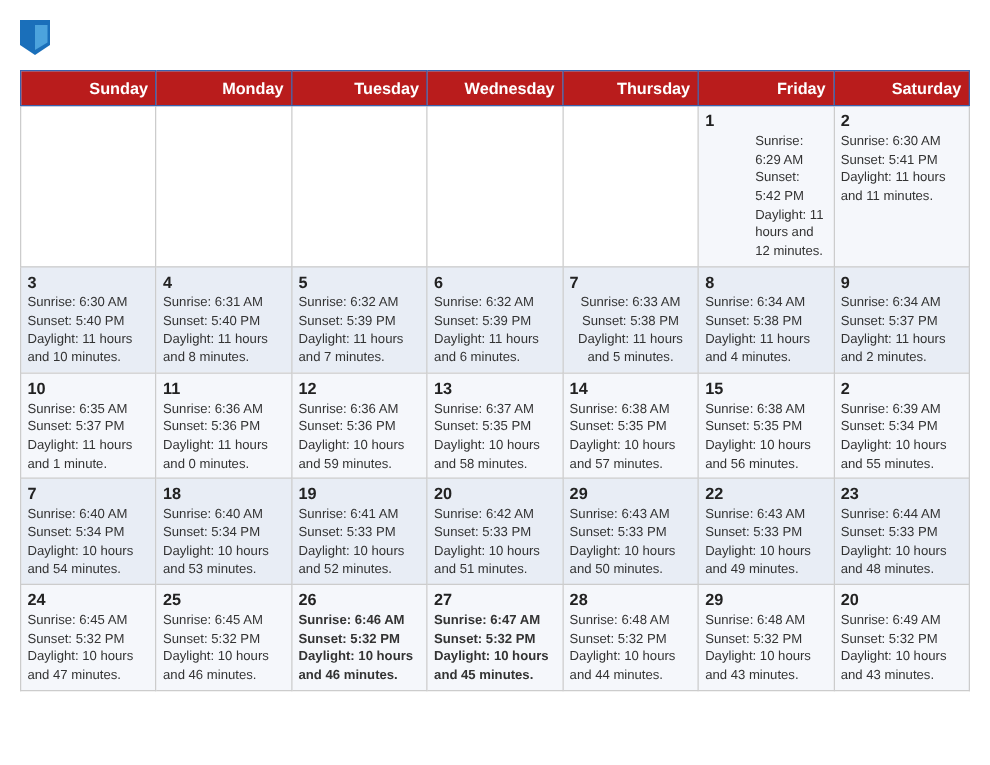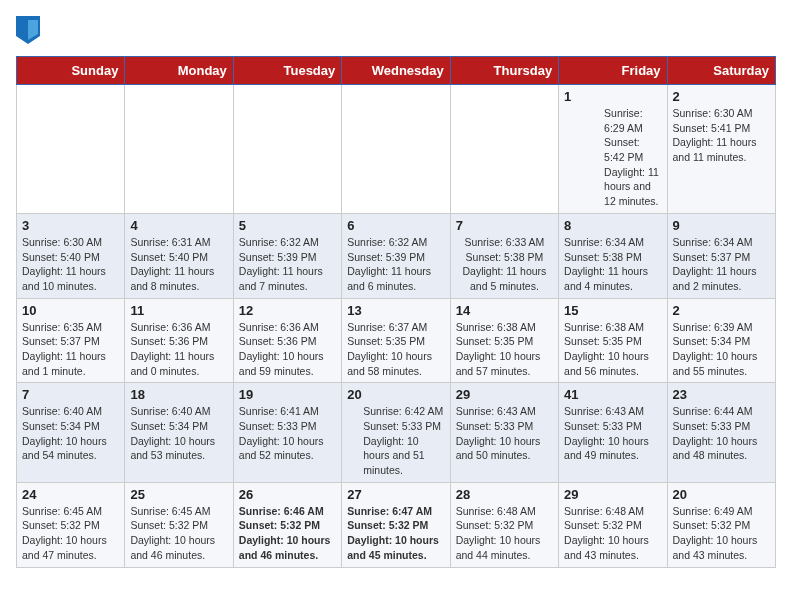--- a/index.html
+++ b/index.html
@@ -242,32 +242,32 @@
 Daylight: 10 hours and 53 minutes.</div>
         </td>
         <td>
           <span class="day-number">19</span>
           <div class="day-info" style="white-space: pre-line;">Sunrise: 6:41 AM
 Sunset: 5:33 PM
 Daylight: 10 hours and 52 minutes.</div>
         </td>
         <td>
           <span class="day-number">20</span>
-          <div class="day-info" style="white-space: pre-line; margin-left: 16px;">Sunrise: 6:42 AM
+          <div class="day-info" style="white-space: pre-line;">Sunrise: 6:42 AM
 Sunset: 5:33 PM
 Daylight: 10 hours and 51 minutes.</div>
         </td>
         <td>
           <span class="day-number">29</span>
           <div class="day-info" style="white-space: pre-line;">Sunrise: 6:43 AM
 Sunset: 5:33 PM
 Daylight: 10 hours and 50 minutes.</div>
         </td>
         <td>
-          <span class="day-number">41</span>
+          <span class="day-number">22</span>
           <div class="day-info" style="white-space: pre-line;">Sunrise: 6:43 AM
 Sunset: 5:33 PM
 Daylight: 10 hours and 49 minutes.</div>
         </td>
         <td>
           <span class="day-number">23</span>
           <div class="day-info" style="white-space: pre-line;">Sunrise: 6:44 AM
 Sunset: 5:33 PM
 Daylight: 10 hours and 48 minutes.</div>
         </td>

